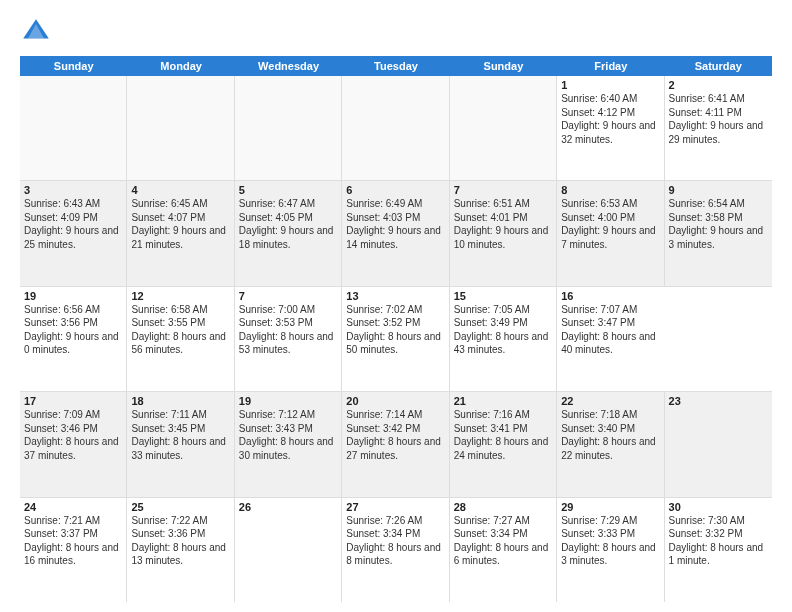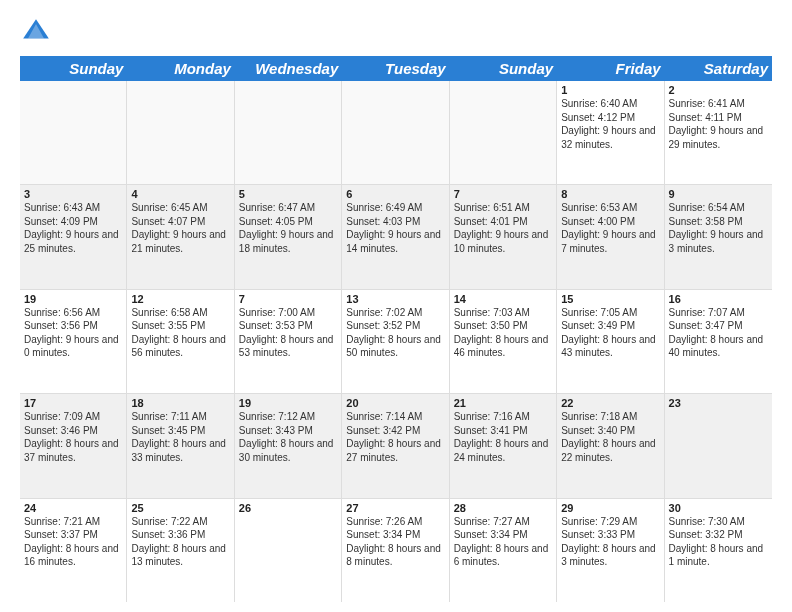--- a/index.html
+++ b/index.html
@@ -66,25 +66,24 @@
       display: flex;
       flex-direction: column;
     }
     .cal-header {
       display: grid;
       grid-template-columns: repeat(7, 1fr);
       background: #2a7fd4;
     }
     .cal-header-cell {
       color: #fff;
-      font-size: 15px;
+      font-size: 11px;
       font-weight: bold;
       padding: 4px 4px;
-      text-align: right;
-      font-style: italic;
+      text-align: center;
     }
     .cal-body {
       display: flex;
       flex-direction: column;
       flex: 1;
     }
     .cal-row {
       display: grid;
       grid-template-columns: repeat(7, 1fr);
       flex: 1;
@@ -212,24 +211,20 @@
           </div>
           <div class="cal-cell">
             <span class="day-num">7</span>
             <div class="cell-info">Sunrise: 7:00 AM<br>Sunset: 3:53 PM<br>Daylight: 8 hours and 53 minutes.</div>
           </div>
           <div class="cal-cell">
             <span class="day-num">13</span>
             <div class="cell-info">Sunrise: 7:02 AM<br>Sunset: 3:52 PM<br>Daylight: 8 hours and 50 minutes.</div>
           </div>
           <div class="cal-cell">
-            <span class="day-num">14</span>
-            <div class="cell-info">Sunrise: 7:03 AM<br>Sunset: 3:50 PM<br>Daylight: 8 hours and 46 minutes.</div>
-          </div>
-          <div class="cal-cell">
             <span class="day-num">15</span>
             <div class="cell-info">Sunrise: 7:05 AM<br>Sunset: 3:49 PM<br>Daylight: 8 hours and 43 minutes.</div>
           </div>
           <div class="cal-cell">
             <span class="day-num">16</span>
             <div class="cell-info">Sunrise: 7:07 AM<br>Sunset: 3:47 PM<br>Daylight: 8 hours and 40 minutes.</div>
           </div>
         </div>
         <div class="cal-row">
           <div class="cal-cell shaded">

